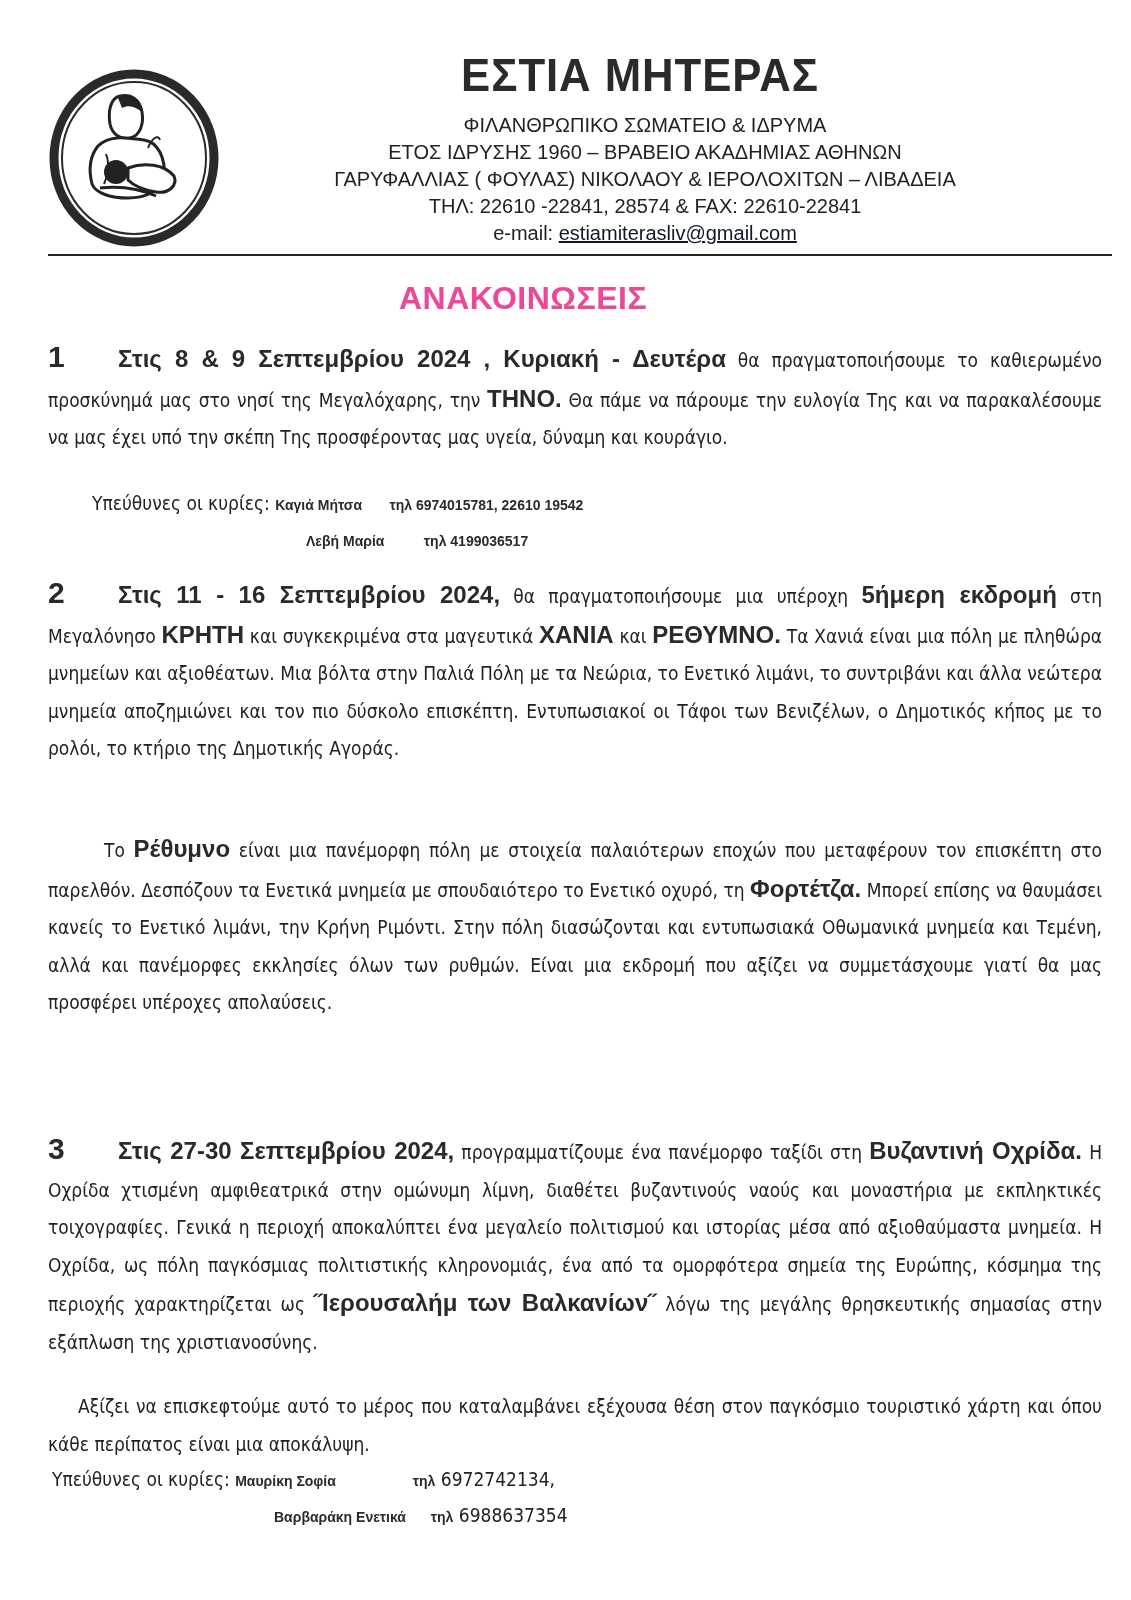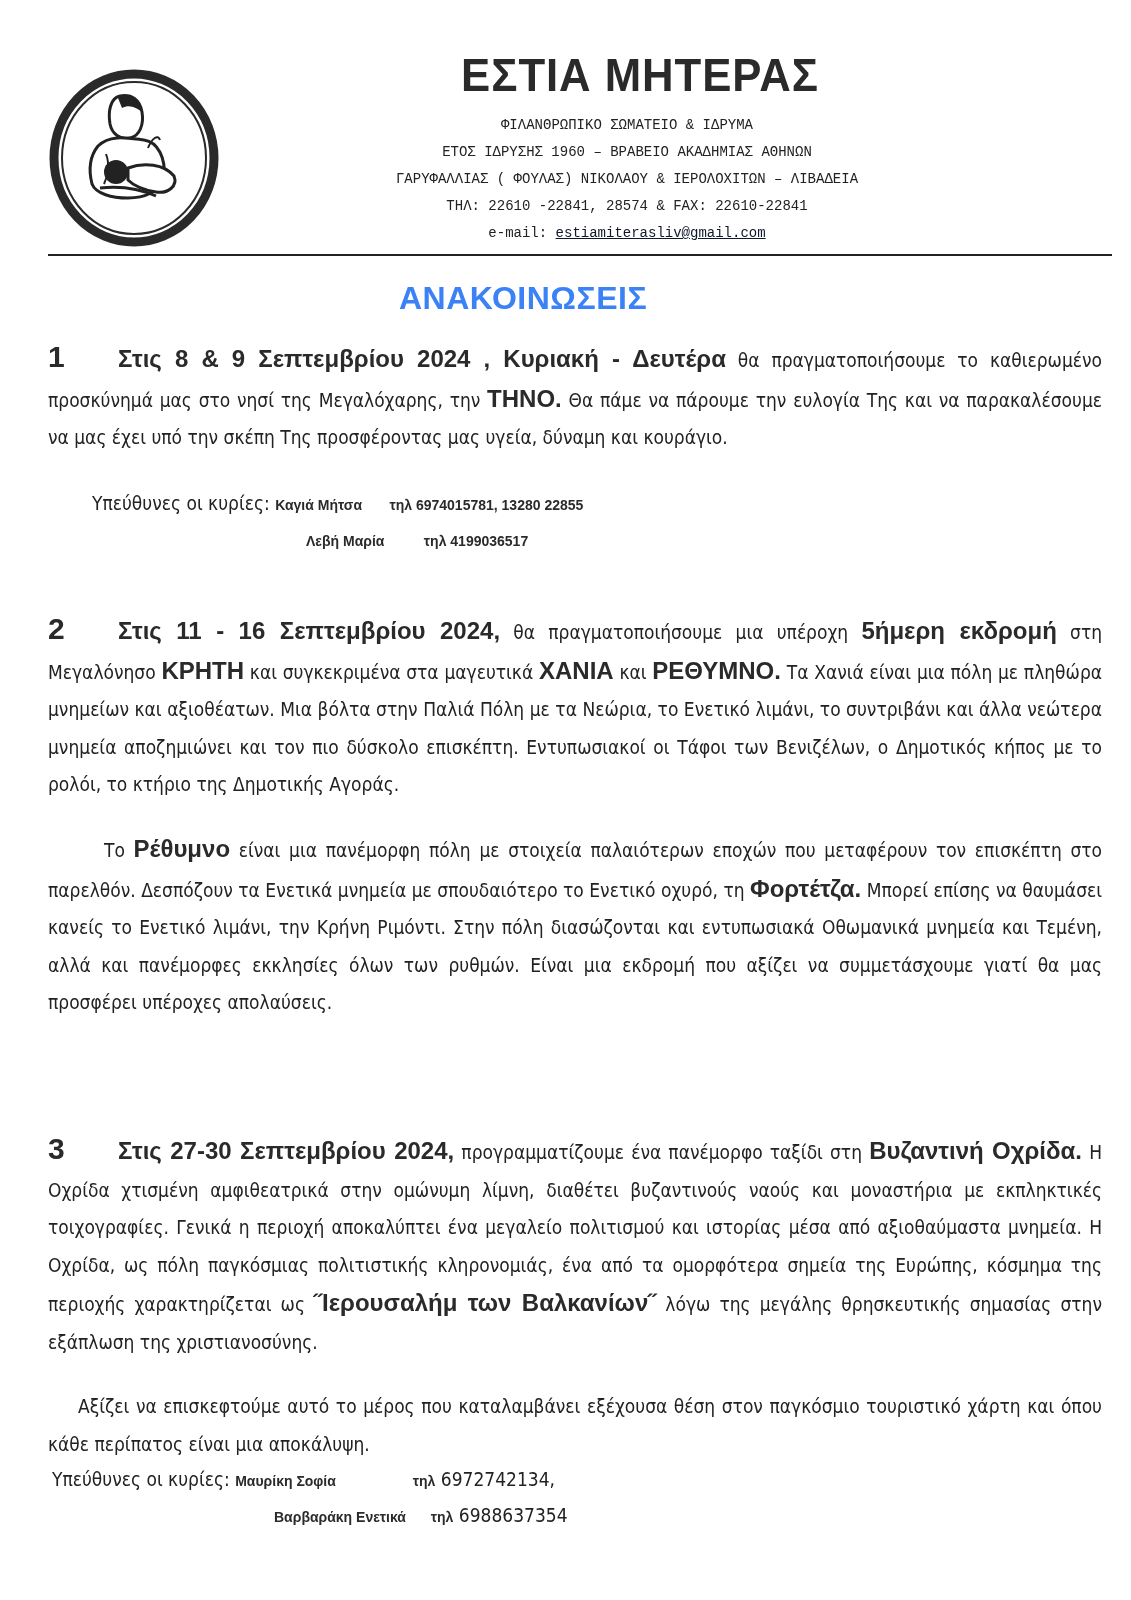--- a/index.html
+++ b/index.html
@@ -5,28 +5,28 @@
   html, body { margin: 0; padding: 0; background: #ffffff; }
   body { width: 1131px; height: 1600px; position: relative; overflow: hidden;
          font-family: "Liberation Sans Narrow", "Liberation Sans", sans-serif; color: #1e1e1e; }
   .page { position: absolute; left: 0; top: 0; width: 1131px; height: 1600px; margin-top: 8px; }
 
   
   .logo { position: absolute; left: 48px; top: 60px; width: 172px; height: 180px; }
   .org-title { position: absolute; left: 340px; top: 40px; width: 600px; text-align: center;
                font-family: "Liberation Sans", sans-serif; font-weight: bold; font-size: 46px;
                letter-spacing: 1px; color: #2a2a2a; transform: scaleX(0.95); }
-  .org-lines { position: absolute; left: 312px; top: 104px; width: 630px; text-align: center;
-               font-family: Liberation Mono, monospace; font-size: 14px; line-height: 27px; color: #222; }
+  .org-lines { position: absolute; left: 330px; top: 104px; width: 630px; text-align: center;
+               font-family: Liberation Sans, sans-serif; font-size: 20px; line-height: 27px; color: #222; }
   .org-lines div { white-space: nowrap; }
   .org-lines .email-row a { color: #0f172a; text-decoration: underline; }
   .header-rule { position: absolute; left: 48px; top: 246px; width: 1064px; height: 2px; background: #222; }
 
   .announce-title { position: absolute; left: 0; top: 272px; width: 1046px; text-align: center;
-                    font-family: "Liberation Sans", sans-serif; font-weight: bold; font-size: 32px; color: #3b82f6; letter-spacing: 0.5px; }
+                    font-family: "Liberation Sans", sans-serif; font-weight: bold; font-size: 32px; color: #ec4899; letter-spacing: 0.5px; }
 
   
   .para { position: absolute; left: 48px; width: 1054px; font-family: "DejaVu Sans Condensed", "DejaVu Sans", sans-serif;
           font-size: 19px; line-height: 37.5px; text-align: justify; color: #222; }
   .para .b { font-family: "Liberation Sans", sans-serif; font-weight: bold; font-size: 24px; color: #2a2a2a; }
   .para .num { font-family: "Liberation Sans", sans-serif; font-weight: bold; font-size: 30px; display: inline-block; width: 70px; color: #2a2a2a; }
   .indent { display: inline-block; width: 56px; }
 
   .contact { position: absolute; font-family: "DejaVu Sans Condensed", "DejaVu Sans", sans-serif; font-size: 19px; color: #222; white-space: nowrap; }
   .contact .b { font-family: "Liberation Sans", sans-serif; font-weight: bold; font-size: 14px; color: #2a2a2a; }
@@ -68,28 +68,28 @@
   <div class="header-rule"></div>
 
   <div class="announce-title">ΑΝΑΚΟΙΝΩΣΕΙΣ</div>
 
   <div class="para" style="top:330px;">
     <span class="num">1</span><span class="b">Στις 8 &amp; 9 Σεπτεμβρίου 2024 , Κυριακή - Δευτέρα</span><span> θα πραγματοποιήσουμε το καθιερωμένο προσκύνημά μας στο νησί της Μεγαλόχαρης, την </span><span class="b">ΤΗΝΟ.</span><span> Θα πάμε να πάρουμε την ευλογία Της και να παρακαλέσουμε να μας έχει υπό την σκέπη Της προσφέροντας μας υγεία, δύναμη και κουράγιο.</span>
   </div>
   <div class="contact" style="left:92px; top:484px;">
     <span>Υπεύθυνες οι κυρίες:</span>
     <span class="b">Καγιά Μήτσα</span>
-    <span class="b" style="margin-left:22px;">τηλ 6974015781, 13280 22855</span>
+    <span class="b" style="margin-left:22px;">τηλ 6974015781, 22610 19542</span>
   </div>
   <div class="contact" style="left:306px; top:520px;">
     <span class="b">Λεβή Μαρία</span>
     <span class="b" style="margin-left:34px;">τηλ 4199036517</span>
   </div>
 
-  <div class="para" style="top:602px;">
+  <div class="para" style="top:566px;">
     <span class="num">2</span><span class="b">Στις 11 - 16 Σεπτεμβρίου 2024,</span><span> θα πραγματοποιήσουμε μια υπέροχη </span><span class="b">5ήμερη εκδρομή</span><span> στη Μεγαλόνησο </span><span class="b">ΚΡΗΤΗ</span><span> και συγκεκριμένα στα μαγευτικά </span><span class="b">ΧΑΝΙΑ</span><span> και </span><span class="b">ΡΕΘΥΜΝΟ.</span><span> Τα Χανιά είναι μια πόλη με πληθώρα μνημείων και αξιοθέατων. Μια βόλτα στην Παλιά Πόλη με τα Νεώρια, το Ενετικό λιμάνι, το συντριβάνι και άλλα νεώτερα μνημεία αποζημιώνει και τον πιο δύσκολο επισκέπτη. Εντυπωσιακοί οι Τάφοι των Βενιζέλων, ο Δημοτικός κήπος με το ρολόι, το κτήριο της Δημοτικής Αγοράς.</span>
   </div>
   <div class="para" style="top:822px;">
     <span class="indent"></span><span>Το </span><span class="b">Ρέθυμνο</span><span> είναι μια πανέμορφη πόλη με στοιχεία παλαιότερων εποχών που μεταφέρουν τον επισκέπτη στο παρελθόν. Δεσπόζουν τα Ενετικά μνημεία με σπουδαιότερο το Ενετικό οχυρό, τη </span><span class="b">Φορτέτζα.</span><span> Μπορεί επίσης να θαυμάσει κανείς το Ενετικό λιμάνι, την Κρήνη Ριμόντι. Στην πόλη διασώζονται και εντυπωσιακά Οθωμανικά μνημεία και Τεμένη, αλλά και πανέμορφες εκκλησίες όλων των ρυθμών. Είναι μια εκδρομή που αξίζει να συμμετάσχουμε γιατί θα μας προσφέρει υπέροχες απολαύσεις.</span>
   </div>
 
   <div class="para" style="top:1122px;">
     <span class="num">3</span><span class="b">Στις 27-30 Σεπτεμβρίου 2024,</span><span>  προγραμματίζουμε ένα πανέμορφο ταξίδι στη </span><span class="b">Βυζαντινή Οχρίδα.</span><span> Η Οχρίδα χτισμένη αμφιθεατρικά στην ομώνυμη λίμνη, διαθέτει βυζαντινούς ναούς και μοναστήρια με εκπληκτικές τοιχογραφίες. Γενικά η περιοχή αποκαλύπτει ένα μεγαλείο πολιτισμού και ιστορίας μέσα από αξιοθαύμαστα μνημεία. Η Οχρίδα, ως πόλη παγκόσμιας πολιτιστικής κληρονομιάς, ένα από τα ομορφότερα σημεία της Ευρώπης, κόσμημα της περιοχής χαρακτηρίζεται ως </span><span class="b">˝Ιερουσαλήμ των Βαλκανίων˝</span><span> λόγω της μεγάλης θρησκευτικής σημασίας στην εξάπλωση της χριστιανοσύνης.</span>
   </div>
   <div class="para" style="top:1380px;">

